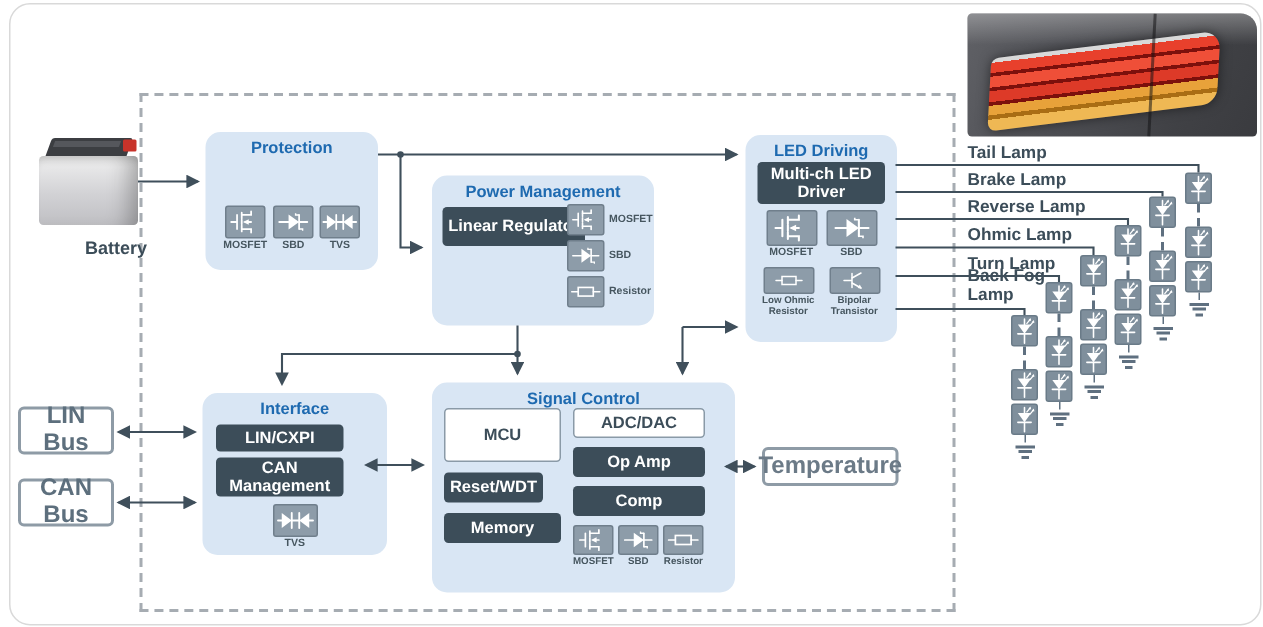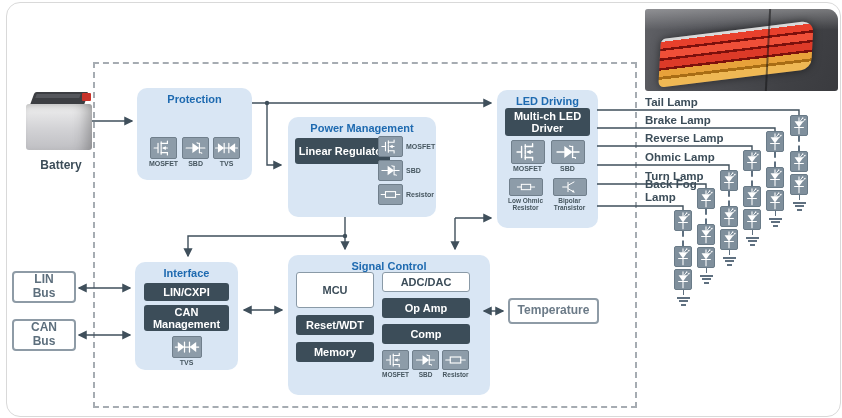--- a/index.html
+++ b/index.html
@@ -21,31 +21,31 @@
         display:flex;align-items:center;justify-content:center;}
   .icon-box svg{display:block;width:100%;height:100%;}
   .icon-cell{display:flex;flex-direction:column;align-items:center;}
   .icon-label{font-size:7px;color:#46565f;margin-top:1px;text-align:center;line-height:1.1;
         font-weight:bold;}
   .icon-row-h{display:flex;align-items:center;}
   .icon-label-right{font-size:7px;color:#46565f;margin-left:3px;font-weight:bold;}
   
   .wbox{position:absolute;background:#fff;border:2px solid #8e9ba6;border-radius:4px;
         display:flex;flex-direction:column;align-items:center;justify-content:center;
-        color:#5d6f7d;font-weight:bold;font-size:12px;line-height:1.15;z-index:2;box-sizing:border-box;}
+        color:#5d6f7d;font-weight:bold;font-size:16px;line-height:1.15;z-index:2;box-sizing:border-box;}
   
   .battery{position:absolute;left:24px;top:90px;width:74px;height:64px;z-index:2;}
   .bat-top{position:absolute;left:8px;top:2px;width:54px;height:15px;background:#3c3e42;
         transform:skewX(-20deg);border-radius:2px;}
   .bat-ridge{position:absolute;left:12px;top:4px;width:44px;height:4px;background:#55575c;transform:skewX(-20deg);}
   .bat-cap{position:absolute;left:58px;top:3px;width:9px;height:8px;background:#c8332a;border-radius:1px;}
   .bat-body{position:absolute;left:2px;top:14px;width:66px;height:46px;border-radius:3px;
         background:linear-gradient(180deg,#f0f0f0,#d2d2d5 55%,#bfbfc3);
         box-shadow:inset -16px 0 14px -10px rgba(0,0,0,.28), inset 0 6px 6px -4px rgba(0,0,0,.2);}
-  .battery-label{position:absolute;left:24px;top:158px;width:74px;text-align:center;
+  .battery-label{position:absolute;left:24px;top:158px;width:74px;text-align:right;
         color:#3c4d59;font-weight:bold;font-size:12px;z-index:2;}
   
   .lamp-label{position:absolute;color:#3c4d59;font-weight:bold;font-size:11.5px;line-height:1.15;z-index:3;}
   .chain{position:absolute;width:18px;display:flex;flex-direction:column;align-items:center;z-index:3;}
   .led-box{width:18px;height:21px;background:#7f8f9c;border:1px solid #67番788;border:1px solid #6a7b88;
         border-radius:2px;box-sizing:border-box;display:flex;align-items:center;justify-content:center;}
   .chain-dash{height:15px;width:0;border-left:2px dashed #5f7080;}
   .led-box + .led-box{margin-top:2px;}
   .gnd{display:flex;flex-direction:column;align-items:center;}
   .g-stub{width:0;height:5px;border-left:1.5px solid #5f7080;}
@@ -216,21 +216,21 @@
               <path d="M5 12h8M13 5v14" stroke="#fff" fill="none" stroke-width="1.5" stroke-linecap="round"></path>
               <path d="M13 9.5l9-5M13 14.5l9 5" stroke="#fff" fill="none" stroke-width="1.5" stroke-linecap="round"></path>
               <path d="M22.8 20.2l-4.2-.7 2.2-3.4z" fill="#fff"></path>
             </svg>
           </div>
         <div class="icon-label" style="font-size:6.5px;">Bipolar Transistor</div>
       </div>
     </div>
   </div>
 
-  <div class="block" style="left:135px;top:262px;width:103px;height:108px;">
+  <div class="block" style="left:135px;top:262px;width:123px;height:108px;">
     <div class="block-title">Interface</div>
     <div class="chip" style="left:9px;top:21px;width:85px;height:18px;">LIN/CXPI</div>
     <div class="chip" style="left:9px;top:43px;width:85px;height:26px;">CAN Management</div>
     <div style="position:absolute;left:0;right:0;top:74px;display:flex;justify-content:center;">
       <div class="icon-cell">
         <div class="icon-box" style="width:30px;height:22px;">
             <svg viewBox="0 0 32 24">
               <path d="M2 12h3M27 12h3M13 12h6" stroke="#fff" fill="none" stroke-width="1.5" stroke-linecap="round"></path>
               <path d="M5 6v12l8-6z" fill="#fff"></path>
               <path d="M27 6v12l-8-6z" fill="#fff"></path>
@@ -238,21 +238,21 @@
             </svg>
           </div>
         <div class="icon-label">TVS</div>
       </div>
     </div>
   </div>
 
   <div class="block" style="left:288px;top:255px;width:190px;height:140px;padding-left:12px;">
     <div class="block-title">Signal Control</div>
     <div class="chip white" style="left:8px;top:17px;width:78px;height:36px;">MCU</div>
-    <div class="chip" style="left:8px;top:60px;width:78px;height:20px;text-align:right;">Reset/WDT</div>
+    <div class="chip" style="left:8px;top:60px;width:66px;height:20px;text-align:right;">Reset/WDT</div>
     <div class="chip" style="left:8px;top:87px;width:78px;height:20px;">Memory</div>
     <div class="chip white" style="left:94px;top:17px;width:88px;height:20px;">ADC/DAC</div>
     <div class="chip" style="left:94px;top:69px;width:88px;height:20px;">Comp</div>
     <div class="chip" style="left:94px;top:43px;width:88px;height:20px;">Op Amp</div>
     <div style="position:absolute;left:94px;top:95px;display:flex;gap:3px;">
       <div class="icon-cell">
         <div class="icon-box" style="width:27px;height:20px;">
             <svg viewBox="0 0 32 24">
               <path d="M4 12h5M9 6v12" stroke="#fff" fill="none" stroke-width="1.5" stroke-linecap="round"></path>
               <path d="M13 4v5M13 10v4M13 15v5" stroke="#fff" fill="none" stroke-width="1.5" stroke-linecap="round"></path>

